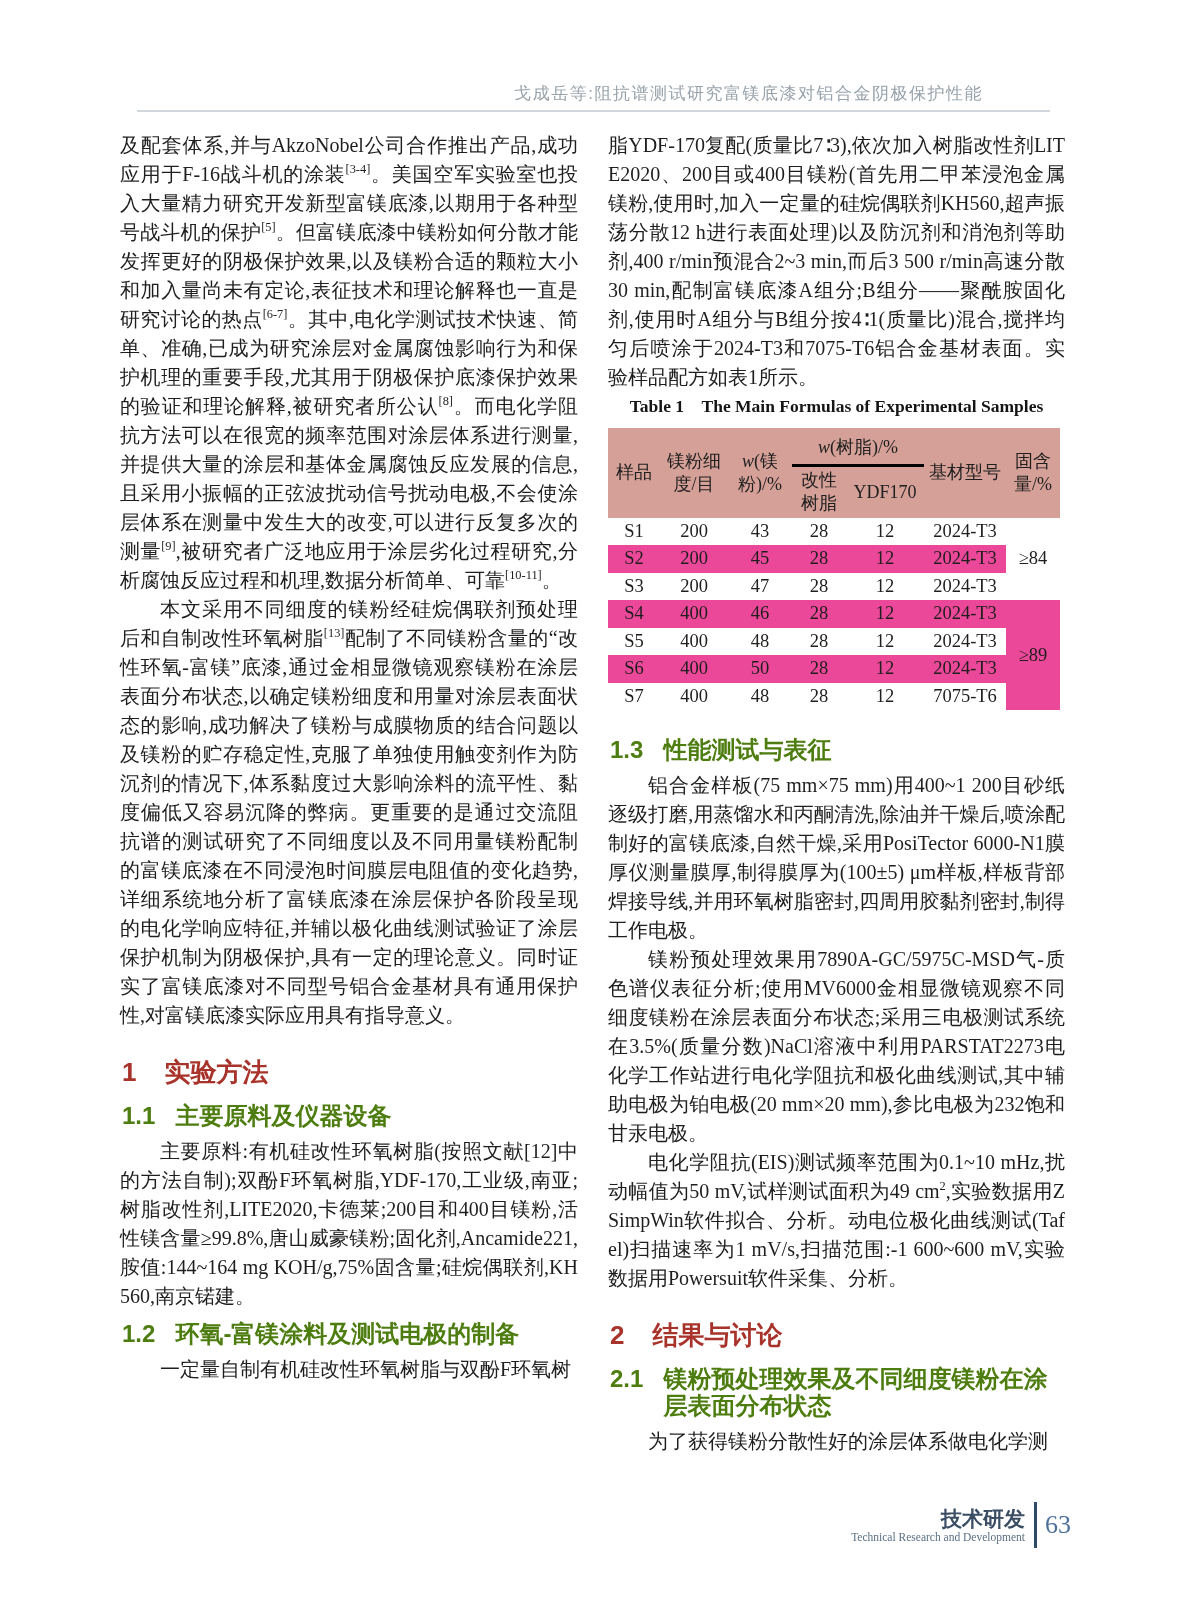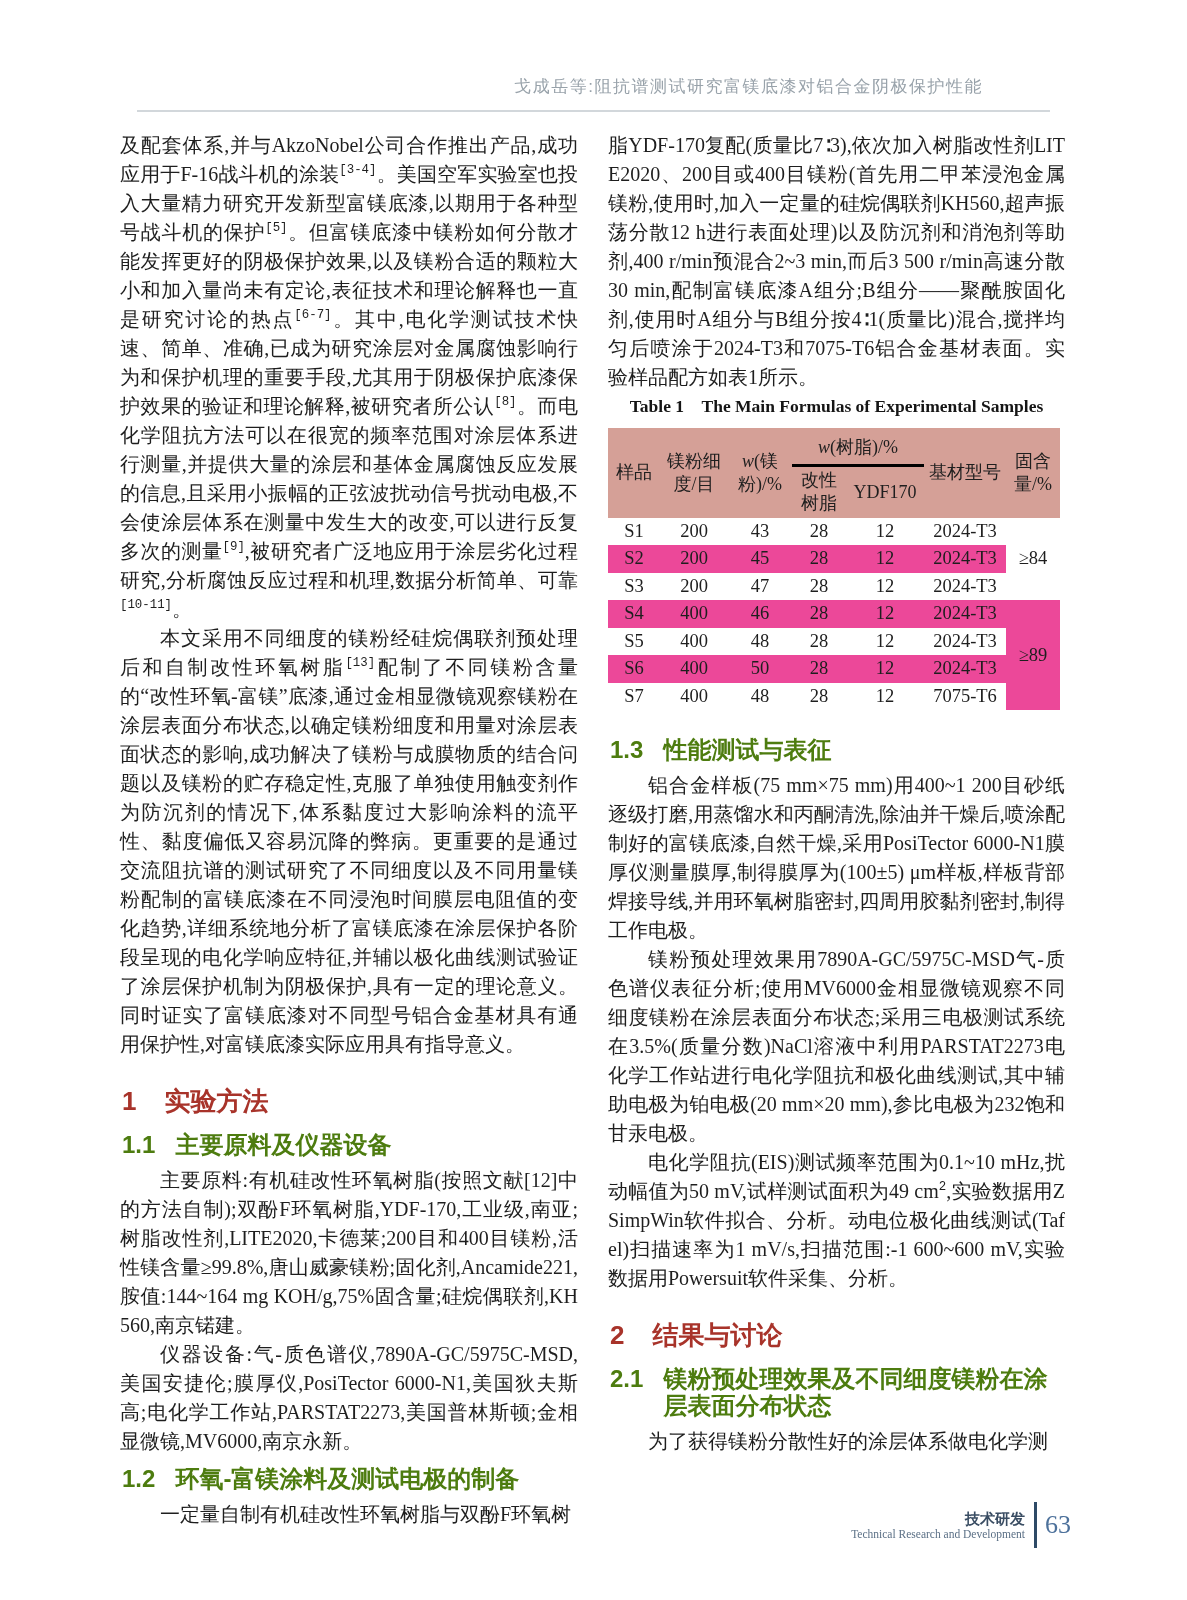--- a/index.html
+++ b/index.html
@@ -2,21 +2,21 @@
 <html><head>
 <meta charset="utf-8">
 <style>
   html,body{margin:0;padding:0;background:#e8e8e8;}
   .page{
     position:relative;width:1187px;height:1600px;background:#ffffff;
     margin:0 auto;overflow:hidden;
     font-family:"Liberation Serif","DejaVu Serif",serif;color:#1e1e1e;
   }
   .running-head{
-    position:absolute;top:75px;right:204px;
+    position:absolute;top:82px;right:204px;
     font-size:17px;letter-spacing:1.5px;color:#98a2aa;
     font-family:"Liberation Sans","DejaVu Sans",sans-serif;font-weight:400;
   }
   .head-rule{position:absolute;top:110px;left:137px;width:913px;height:2px;background:#d2d7db;}
   .col{position:absolute;top:131px;text-align:justify;}
   .col-left{left:120px;width:458px;}
   .col-right{left:608px;width:457px;}
   p.body{margin:0;font-size:20px;line-height:29px;text-indent:2em;word-break:break-all;}
   p.body.nofirst{text-indent:0;}
   .sec{
@@ -49,26 +49,26 @@
   table.formula td{
     text-align:center;font-size:18.5px;height:23px;line-height:27.5px;
     padding:0;vertical-align:middle;
   }
   td.pinkc{background:#ec4899;}
   td.whitec{background:#ffffff;}
   .footer{position:absolute;right:116px;bottom:52px;display:flex;align-items:center;}
   .footer-text{text-align:right;margin-right:9px;}
   .footer-zh{
     font-family:"Liberation Sans","DejaVu Sans",sans-serif;font-weight:bold;
-    font-size:15px;line-height:1.15;color:#3a4d63;
+    font-size:21px;line-height:1.15;color:#3a4d63;
   }
   .footer-en{font-size:11.5px;color:#5a6f85;}
   .footer-bar{width:3px;height:46px;background:#2e4a66;margin-right:8px;}
   .footer-page{font-size:26px;color:#4d719b;}
-  sup{font-size:0.62em;line-height:0;font-family:Liberation Mono, monospace;}
+  sup{font-size:0.62em;line-height:0;}
 </style>
 </head>
 <body>
 
 <div class="page">
 
   <div class="running-head">戈成岳等:阻抗谱测试研究富镁底漆对铝合金阴极保护性能</div>
   <div class="head-rule"></div>
 
   <div class="col col-left">
@@ -78,21 +78,20 @@
     <div class="sec">
       <span class="num">1</span>
       <span>实验方法</span>
     </div>
 
     <div class="subsec">
       <span class="num">1.1</span>
       <span>主要原料及仪器设备</span>
     </div>
     <p class="body">主要原料:有机硅改性环氧树脂(按照文献[12]中的方法自制);双酚F环氧树脂,YDF-170,工业级,南亚;树脂改性剂,LITE2020,卡德莱;200目和400目镁粉,活性镁含量≥99.8%,唐山威豪镁粉;固化剂,Ancamide221,胺值:144~164 mg KOH/g,75%固含量;硅烷偶联剂,KH560,南京锘建。</p>
-    <p class="body">仪器设备:气-质色谱仪,7890A-GC/5975C-MSD,美国安捷伦;膜厚仪,PosiTector 6000-N1,美国狄夫斯高;电化学工作站,PARSTAT2273,美国普林斯顿;金相显微镜,MV6000,南京永新。</p>
 
     <div class="subsec">
       <span class="num">1.2</span>
       <span>环氧-富镁涂料及测试电极的制备</span>
     </div>
     <p class="body">一定量自制有机硅改性环氧树脂与双酚F环氧树</p>
   </div>
 
   <div class="col col-right">
     <p class="body nofirst">脂YDF-170复配(质量比7∶3),依次加入树脂改性剂LITE2020、200目或400目镁粉(首先用二甲苯浸泡金属镁粉,使用时,加入一定量的硅烷偶联剂KH560,超声振荡分散12 h进行表面处理)以及防沉剂和消泡剂等助剂,400 r/min预混合2~3 min,而后3 500 r/min高速分散30 min,配制富镁底漆A组分;B组分——聚酰胺固化剂,使用时A组分与B组分按4∶1(质量比)混合,搅拌均匀后喷涂于2024-T3和7075-T6铝合金基材表面。实验样品配方如表1所示。</p>

